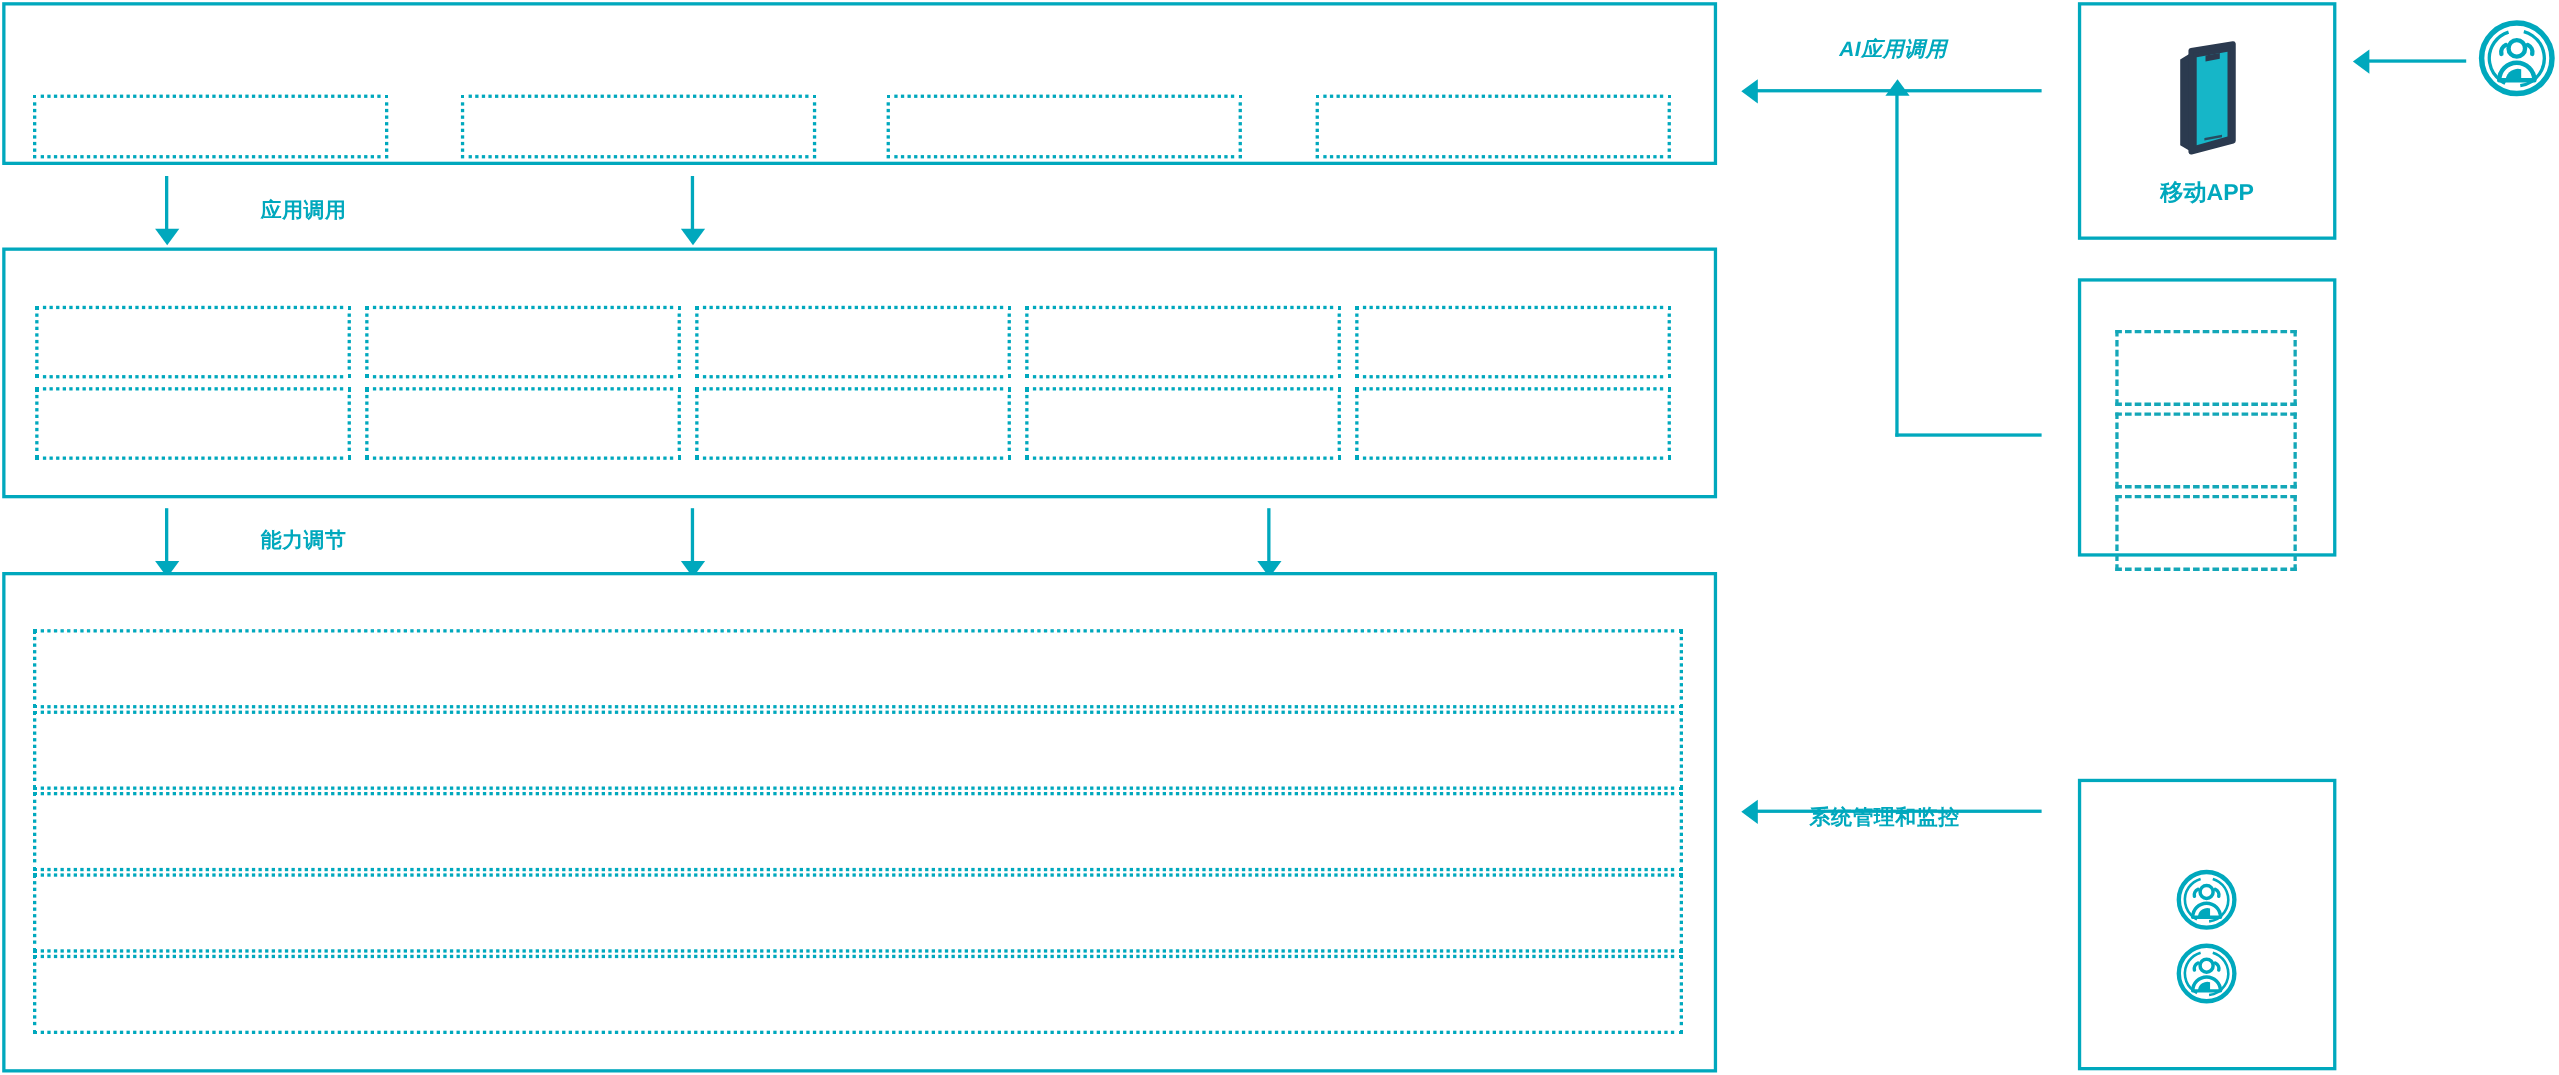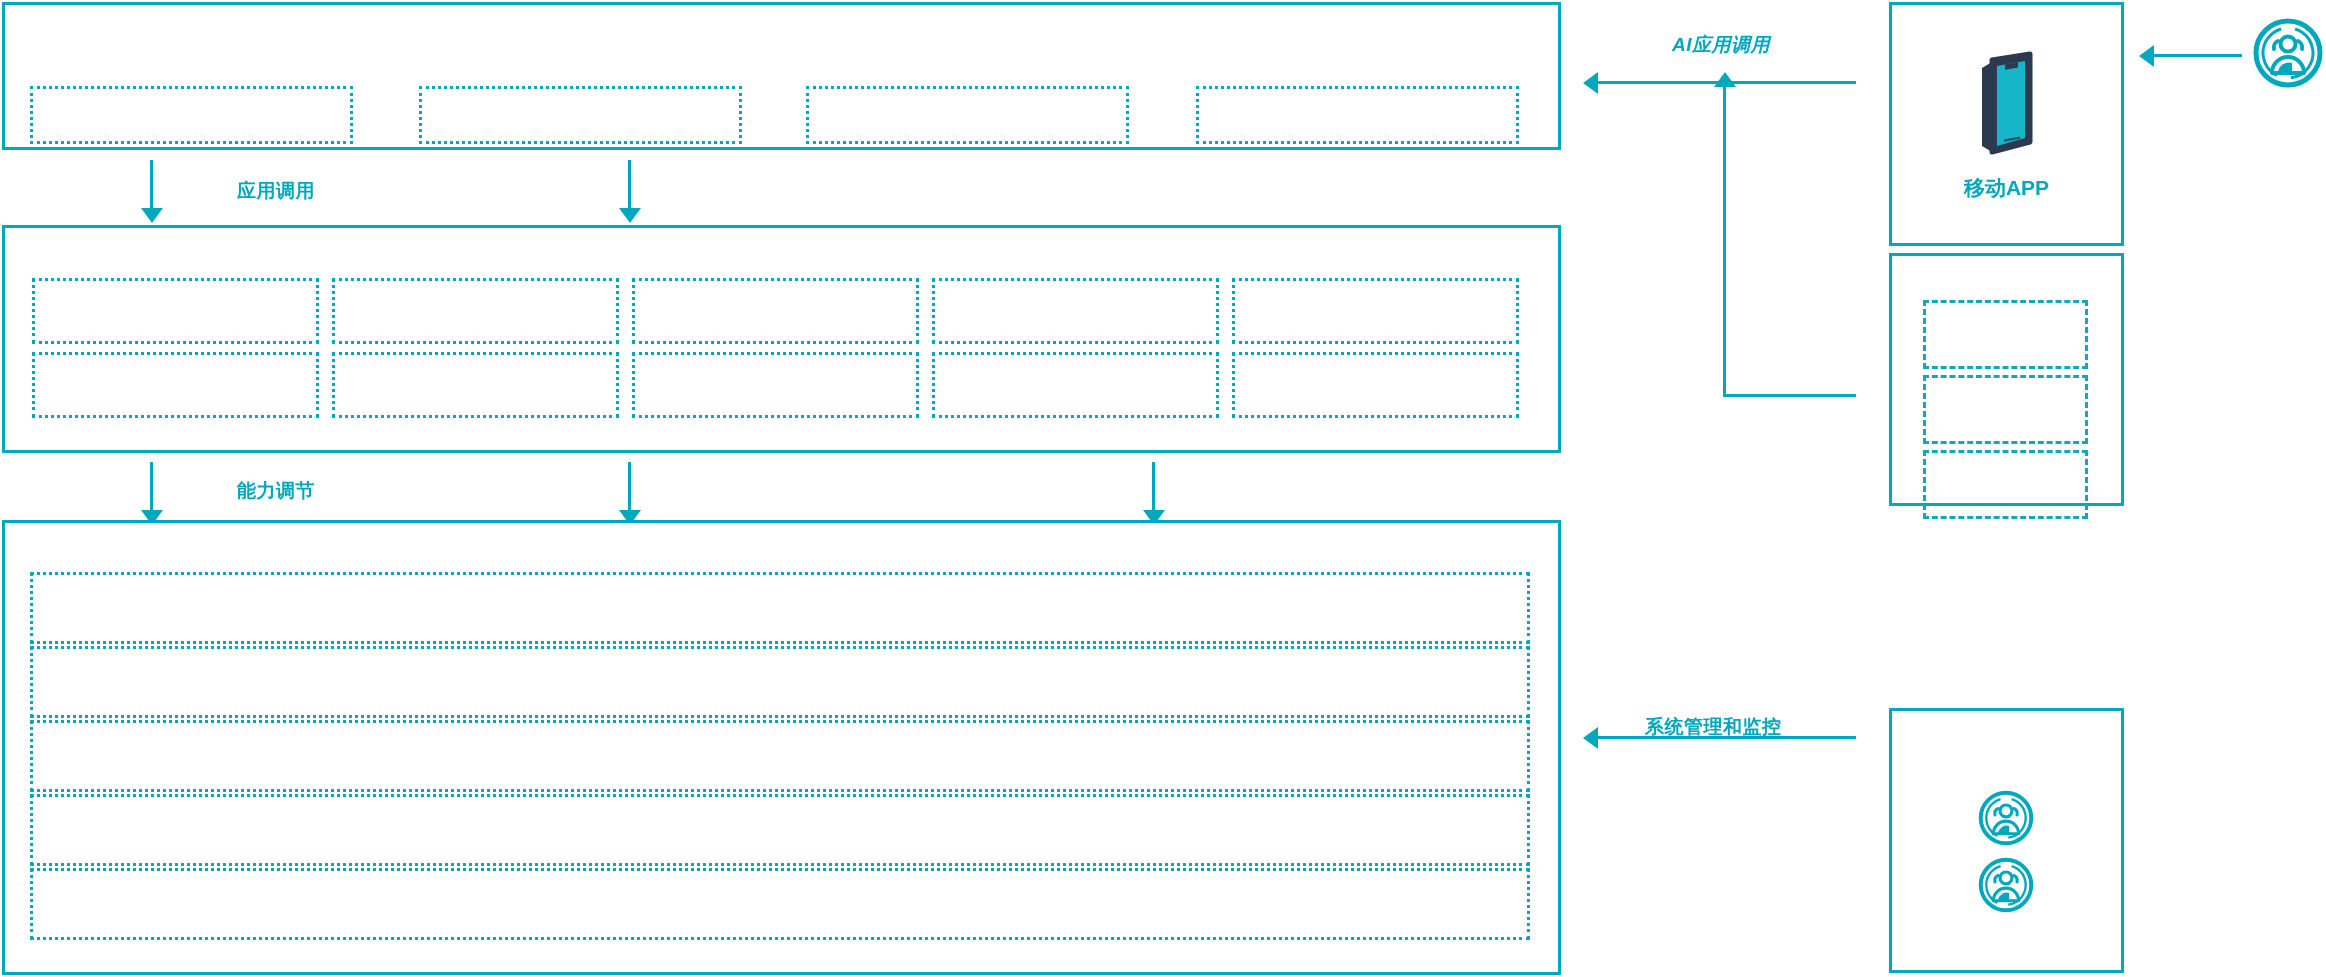--- a/index.html
+++ b/index.html
@@ -165,21 +165,21 @@
   <div class="dotbox" style="left:30px; top:720px; width:1500px; height:72px;"></div>
   <div class="dotbox" style="left:30px; top:794px; width:1500px; height:72px;"></div>
   <div class="dotbox" style="left:30px; top:868px; width:1500px; height:72px;"></div>
 
   <div class="arrow-h left" style="left:1596px; top:81px; width:260px;"></div>
   <div class="flow-label" style="left:1672px; top:32px;font-style:italic;">AI应用调用</div>
 
   <div class="arrow-v up" style="left:1723px; top:85px; height:312px;"></div>
   <div class="elbow-foot" style="left:1723px; top:394px; width:133px;"></div>
 
-  <div class="node-card" style="left:1889px; top:2px; width:235px; height:244px;">
+  <div class="node-card" style="left:1889px; top:2px; width:235px; height:216px;">
     <span class="icon-phone">
       <svg width="78" height="110" viewBox="0 0 78 110" xmlns="http://www.w3.org/2000/svg">
         <g>
 
           <path d="M14 22 L14 100 L24 106 L24 16 Z" fill="#2b3a4f"></path>
 
           <path d="M24 14 L62 8 L62 96 L24 106 Z" fill="#2b3a4f" stroke="#2b3a4f" stroke-width="5" stroke-linejoin="round"></path>
 
           <path d="M29 20 L57 15 L57 92 L29 100 Z" fill="#16b6c8"></path>
 
@@ -206,21 +206,21 @@
     </svg>
   </span>
 
   <div class="panel" style="left:1889px; top:253px; width:235px; height:253px;">
   </div>
   <div class="dashbox" style="left:1923px; top:300px; width:165px; height:69px;"></div>
   <div class="dashbox" style="left:1923px; top:375px; width:165px; height:69px;"></div>
   <div class="dashbox" style="left:1923px; top:450px; width:165px; height:69px;"></div>
 
   <div class="arrow-h left" style="left:1596px; top:736px; width:260px;"></div>
-  <div class="flow-label" style="left:1645px; top:714px;">系统管理和监控</div>
+  <div class="flow-label" style="left:1645px; top:730px;">系统管理和监控</div>
 
   <div class="panel" style="left:1889px; top:708px; width:235px; height:265px;">
   </div>
   <span class="icon-users" style="position:absolute; left:1976px; top:788px;">
     <svg width="60" height="60" viewBox="0 0 76 76" xmlns="http://www.w3.org/2000/svg">
       <circle cx="38" cy="38" r="32" fill="none" stroke="#00a8bd" stroke-width="5"></circle>
       <circle cx="38" cy="38" r="25" fill="none" stroke="#00a8bd" stroke-width="3" stroke-dasharray="60 14" transform="rotate(-55 38 38)"></circle>
       <circle cx="38" cy="29" r="7.5" fill="none" stroke="#00a8bd" stroke-width="4"></circle>
       <path d="M24 34 a7 7 0 0 1 4 -8" fill="none" stroke="#00a8bd" stroke-width="4" stroke-linecap="round"></path>
       <path d="M52 34 a7 7 0 0 0 -4 -8" fill="none" stroke="#00a8bd" stroke-width="4" stroke-linecap="round"></path>

